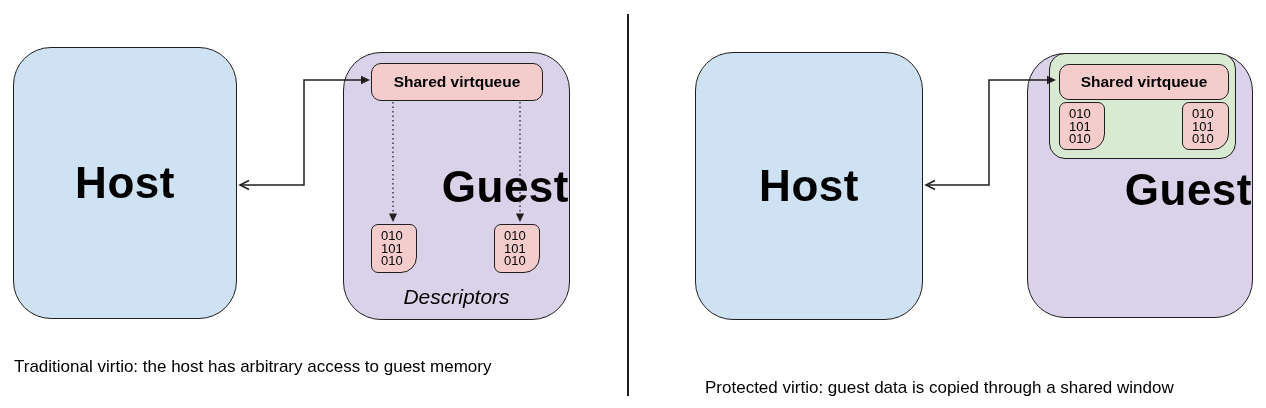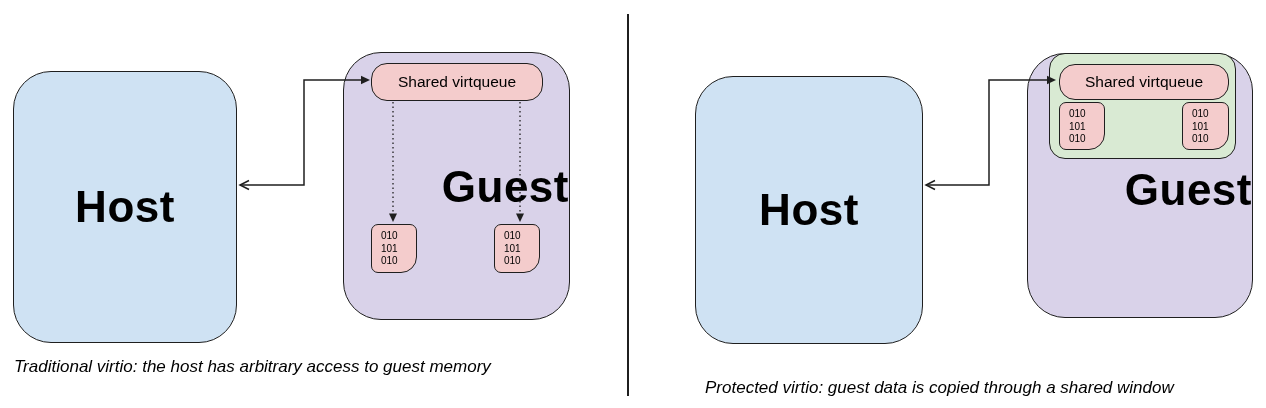--- a/index.html
+++ b/index.html
@@ -2,43 +2,43 @@
 <html style="--blue: #cfe2f3; --purple: #d9d2e9; --pink: #f4cccc; --green: #d9ead3; --line: #1f1f1f; --text: #000000;"><head>
 <meta charset="utf-8">
 <style>
   html,body{margin:0;padding:0;background:#ffffff;}
   .canvas{
     position:relative;width:1266px;height:408px;overflow:hidden;
     background:#ffffff;font-family:"Liberation Sans",sans-serif;color:#000;
   }
   .box{position:absolute;box-sizing:border-box;border:1.5px solid var(--line);}
   .rounded-big{border-radius:38px;}
-  .host{background:var(--blue);display:flex;align-items:center;justify-content:center;margin-top:24px;}
+  .host{background:var(--blue);display:flex;align-items:center;justify-content:center;}
   .guest{background:var(--purple);}
   .big-label{font-size:44px;font-weight:bold;letter-spacing:.5px;line-height:52px;}
   .guest-label{position:absolute;left:0;width:100%;text-align:right;}
   .virtq{
     position:absolute;box-sizing:border-box;background:var(--pink);
-    border:1.5px solid var(--line);border-radius:16px;
-    display:flex;align-items:center;justify-content:center;font-size:15.5px;
+    border:1.5px solid var(--line);border-radius:10px;
+    display:flex;align-items:center;justify-content:center;font-size:15.5px;font-weight:bold;
   }
   .window{
     position:absolute;box-sizing:border-box;background:var(--green);
     border:1.5px solid var(--line);border-radius:16px;
   }
   .descbox{
     position:absolute;box-sizing:border-box;background:var(--pink);
     border:1.5px solid var(--line);border-radius:7px 7px 16px 7px;
-    font-size:10px;line-height:12.5px;padding:5px 12px 0 9px;
+    font-size:13px;line-height:12.5px;padding:5px 12px 0 9px;
   }
   .descriptors-label{
     position:absolute;left:0;width:100%;text-align:center;
     font-style:italic;font-size:21px;line-height:26px;
   }
-  .caption{position:absolute;font-size:17px;line-height:22px;white-space:nowrap;font-style:italic;}
+  .caption{position:absolute;font-size:17px;line-height:22px;white-space:nowrap;}
   .divider{position:absolute;width:2px;background:var(--line);}
   svg.overlay{position:absolute;left:0;top:0;pointer-events:none;color:var(--line);}
 </style>
 </head>
 <body>
 
 <div class="canvas">
 
   <div>
 
@@ -59,20 +59,21 @@
         <div>101</div>
         <div>010</div>
       </div>
 
       <div class="descbox" style="left:150px;top:171px;width:46px;height:49px;">
         <div>010</div>
         <div>101</div>
         <div>010</div>
       </div>
 
+      <div class="descriptors-label" style="top:231px;">Descriptors</div>
     </div>
 
     <div class="caption" style="left:14px;top:356px;">Traditional virtio: the host has arbitrary access to guest memory</div>
   </div>
 
   <div class="divider" style="left:627px;top:14px;height:382px;"></div>
 
   <div>
 
     <div class="box rounded-big host" style="left:695px;top:52px;width:228px;height:268px;">

